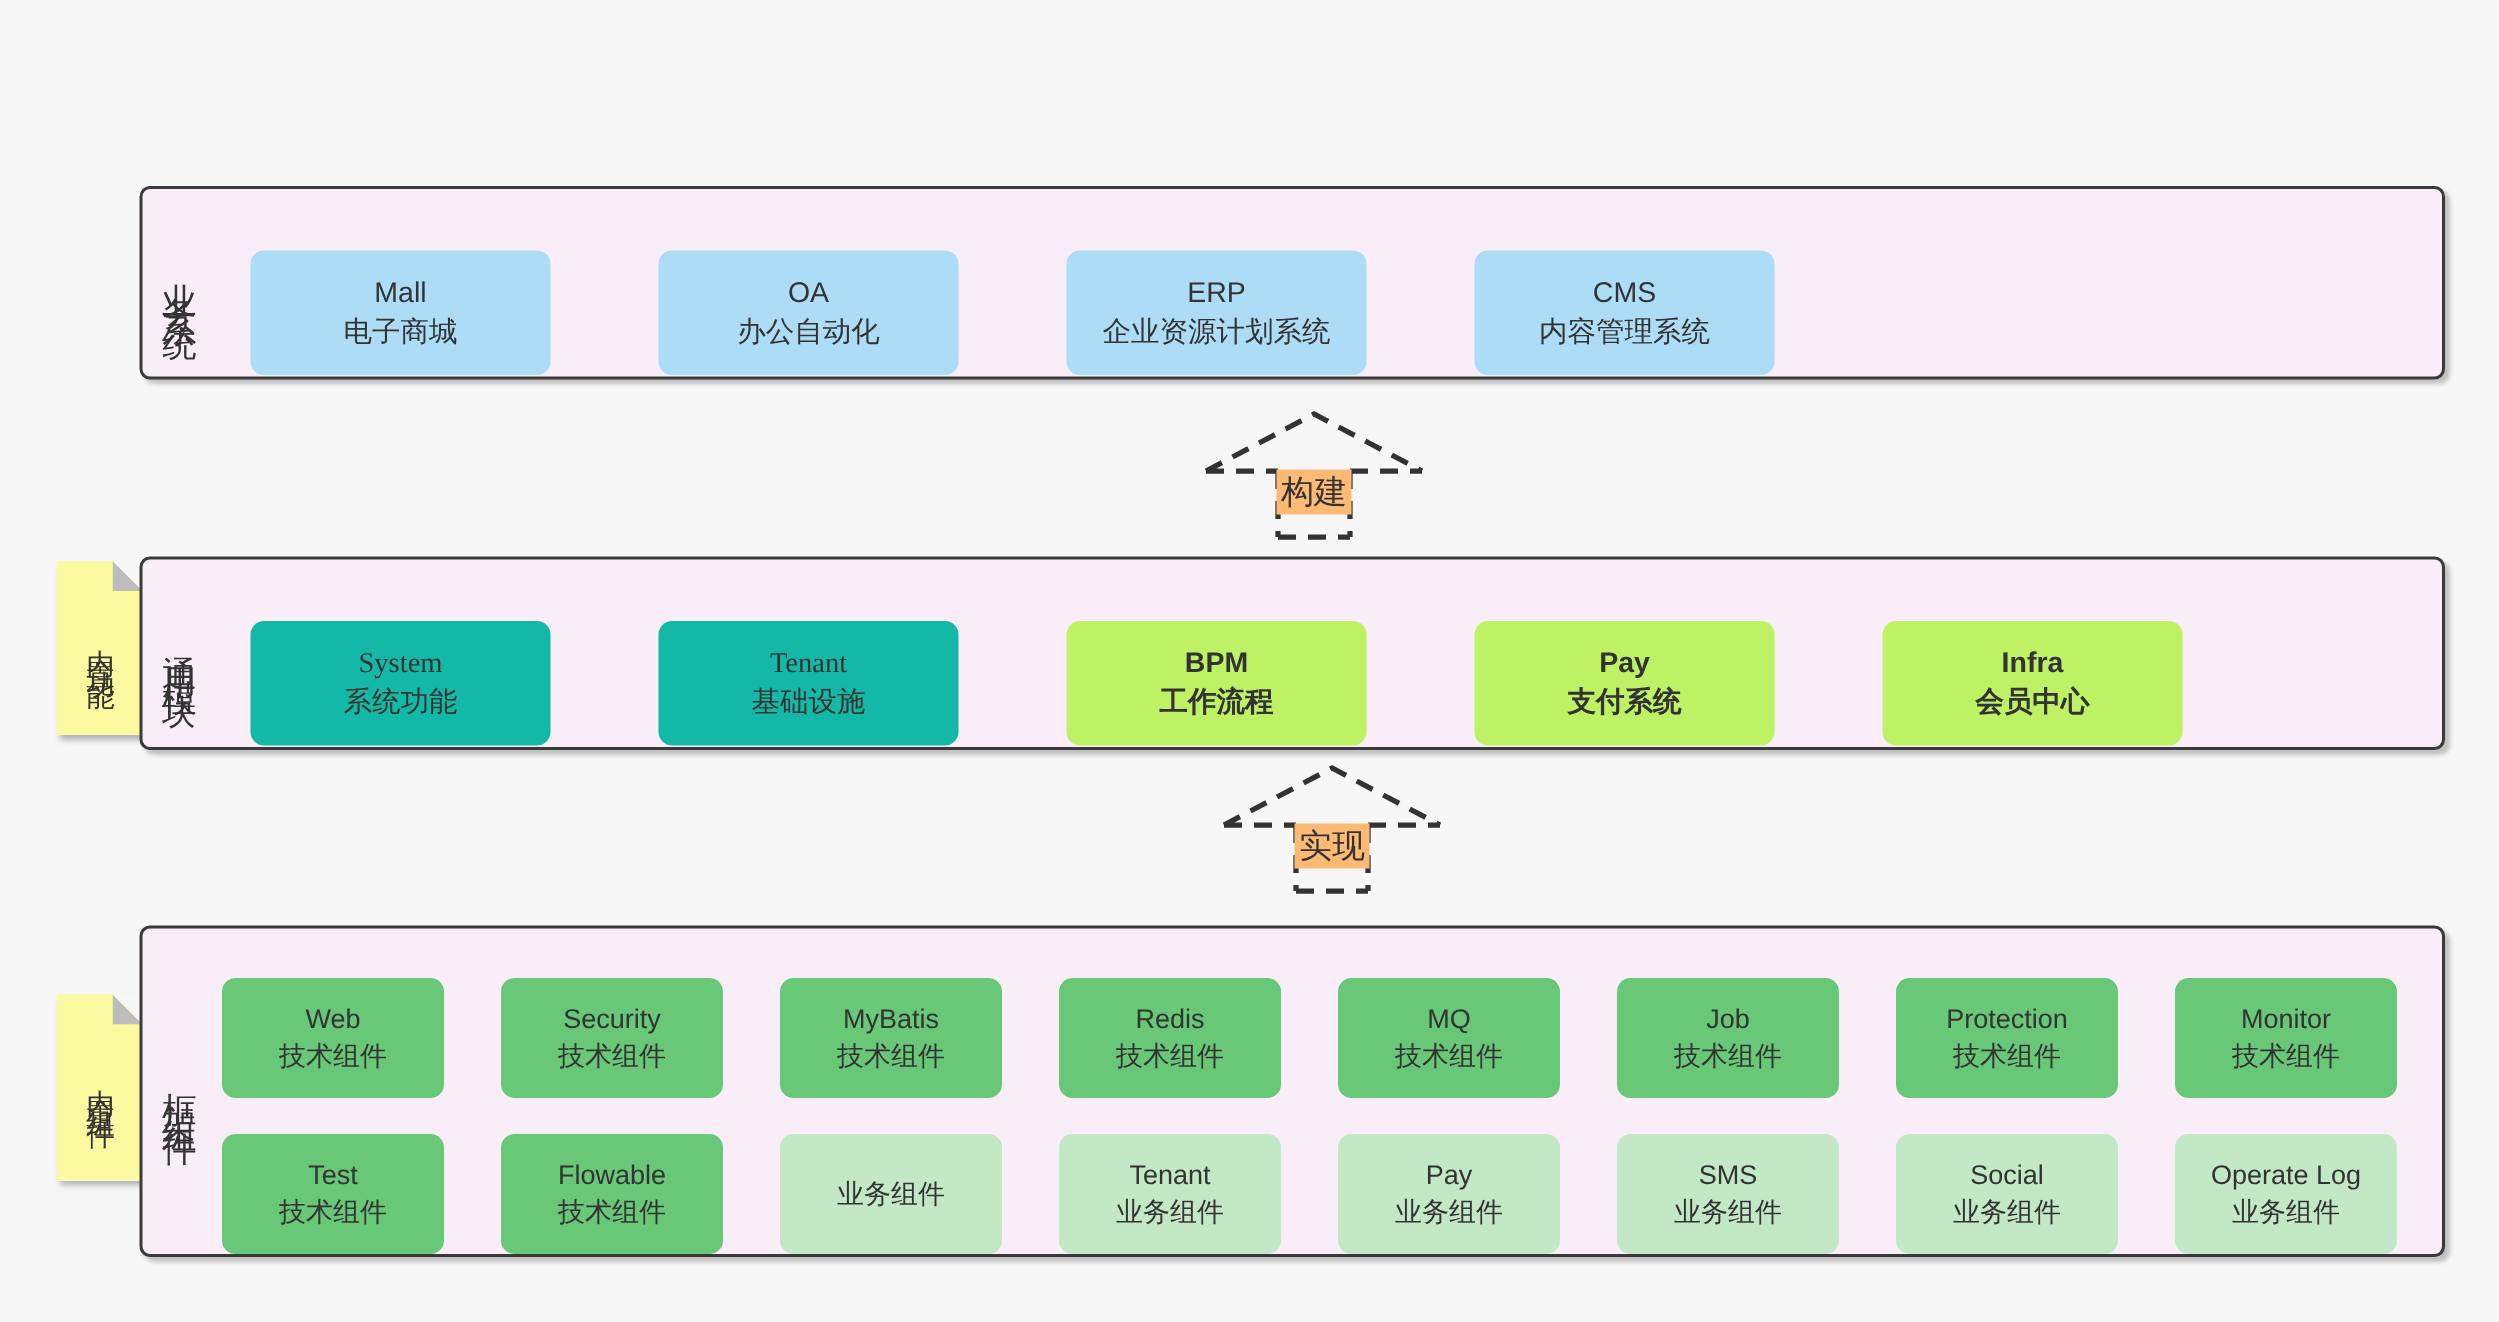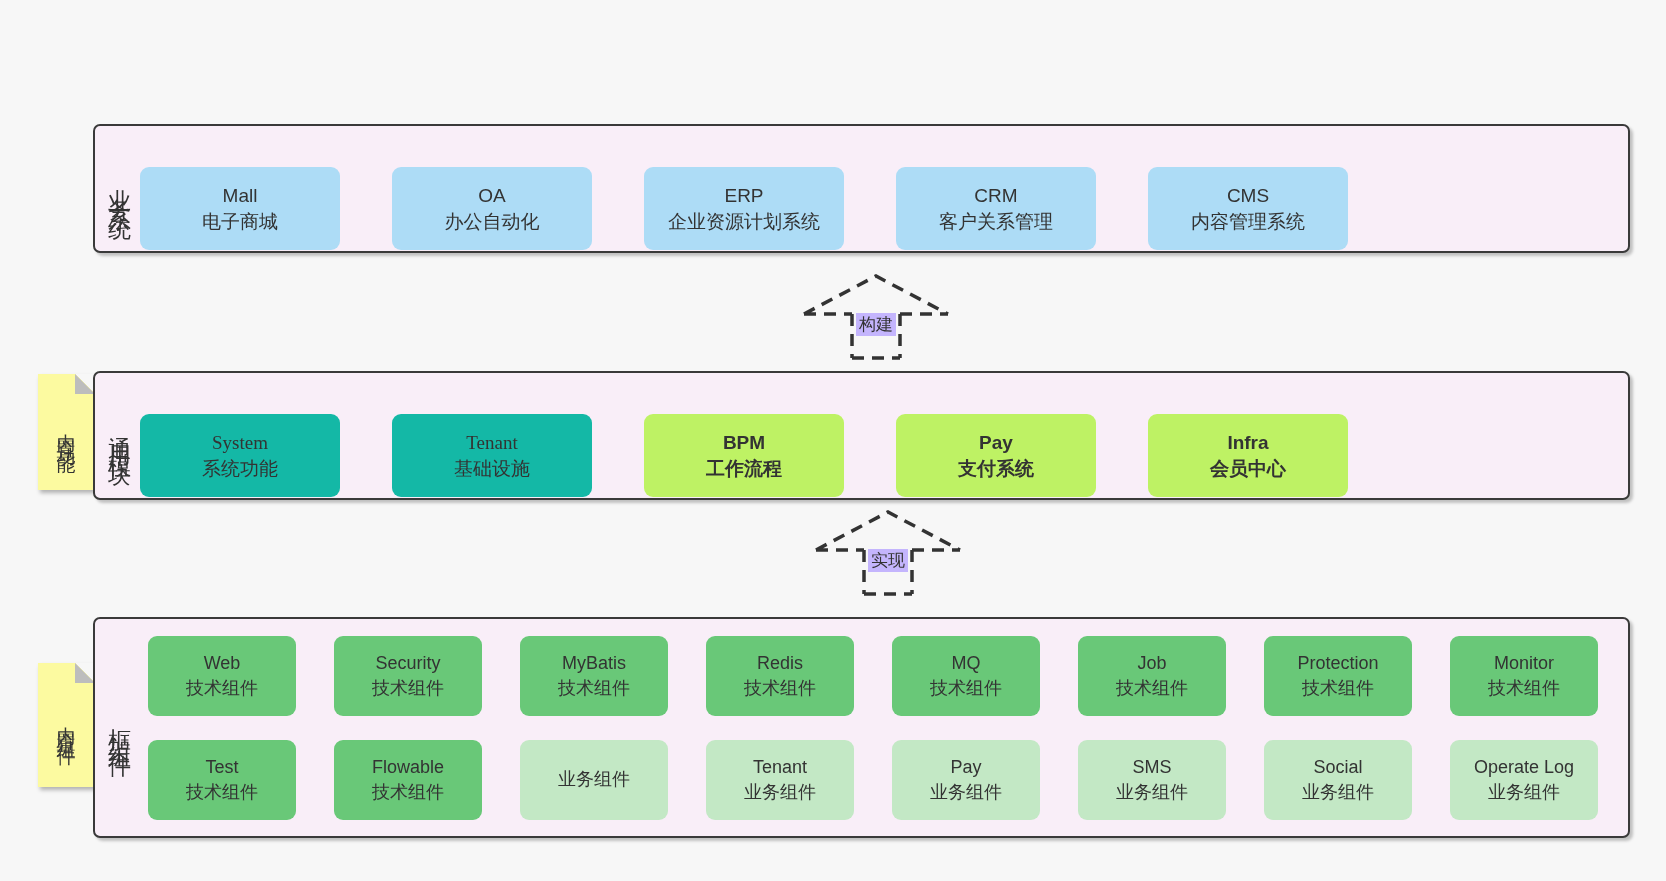--- a/index.html
+++ b/index.html
@@ -12,22 +12,22 @@
         box-shadow:3px 3px 3px rgba(0,0,0,.22);z-index:2;}
   .band-1{top:124px;height:129px;}
   .band-2{top:371px;height:129px;}
   .band-3{top:617px;height:221px;}
 
   .band-label{position:absolute;left:13px;top:50%;transform:translateY(-50%);
               writing-mode:vertical-rl;text-orientation:upright;
               font-size:23px;letter-spacing:9px;line-height:1;color:#333;white-space:nowrap;}
 
   .band-content{position:absolute;top:0;bottom:0;display:flex;align-items:center;}
-  .cols{left:45px;gap:52px;margin-top:40px;}
-  .grid{left:53px;flex-direction:column;gap:24px;justify-content:center;align-items:flex-start;}
+  .cols{left:72px;gap:72px;margin-top:40px;}
+  .grid{left:53px;flex-direction:column;gap:24px;justify-content:flex-end;align-items:flex-start;}
   .row{display:flex;gap:38px;}
 
   
   .box{display:flex;flex-direction:column;align-items:center;justify-content:center;
        border-radius:9px;text-align:center;box-sizing:border-box;padding:0 12px;}
   .box .t,.box .s{display:block;font-size:19px;line-height:26px;color:#333;}
   .big{width:200px;height:83px;}
   .small{width:148px;height:80px;padding:0 15px;}
   .small .t,.small .s{font-size:18px;line-height:25px;}
   .blue{background:#addcf6;}
@@ -46,21 +46,21 @@
   .sticky-text{writing-mode:vertical-rl;text-orientation:upright;font-size:19px;
                letter-spacing:7px;line-height:1;color:#333;white-space:nowrap;}
   .fold{position:absolute;top:0;right:0;}
 
   
   .arrow{position:absolute;width:150px;height:92px;z-index:1;}
   .arrow-1{left:801px;top:269px;}
   .arrow-2{left:813px;top:505px;}
   .arrow svg{display:block;width:150px;height:92px;}
   .arrow-label{position:absolute;left:50%;top:44px;transform:translateX(-50%);
-               background:#c4b5fd;font-size:17px;padding:0 3px;white-space:nowrap;color:#333;}
+               background:#fdba74;font-size:22px;padding:0 3px;white-space:nowrap;color:#333;}
 </style>
 </head>
 <body>
 
 <div class="canvas">
 
   <div class="sticky sticky-2">
     <svg class="fold" width="20" height="20">
         <polygon points="0,0 20,20 0,20" fill="#bdbdbd"></polygon>
       </svg>
@@ -80,24 +80,20 @@
         <span class="t">Mall</span>
         <span class="s">电子商城</span>
       </div>
       <div class="box big blue">
         <span class="t">OA</span>
         <span class="s">办公自动化</span>
       </div>
       <div class="box big blue">
         <span class="t">ERP</span>
         <span class="s">企业资源计划系统</span>
-      </div>
-      <div class="box big blue">
-        <span class="t">CRM</span>
-        <span class="s">客户关系管理</span>
       </div>
       <div class="box big blue">
         <span class="t">CMS</span>
         <span class="s">内容管理系统</span>
       </div>
     </div>
   </section>
 
   <div class="arrow arrow-1">
     <svg viewBox="0 0 150 92">

